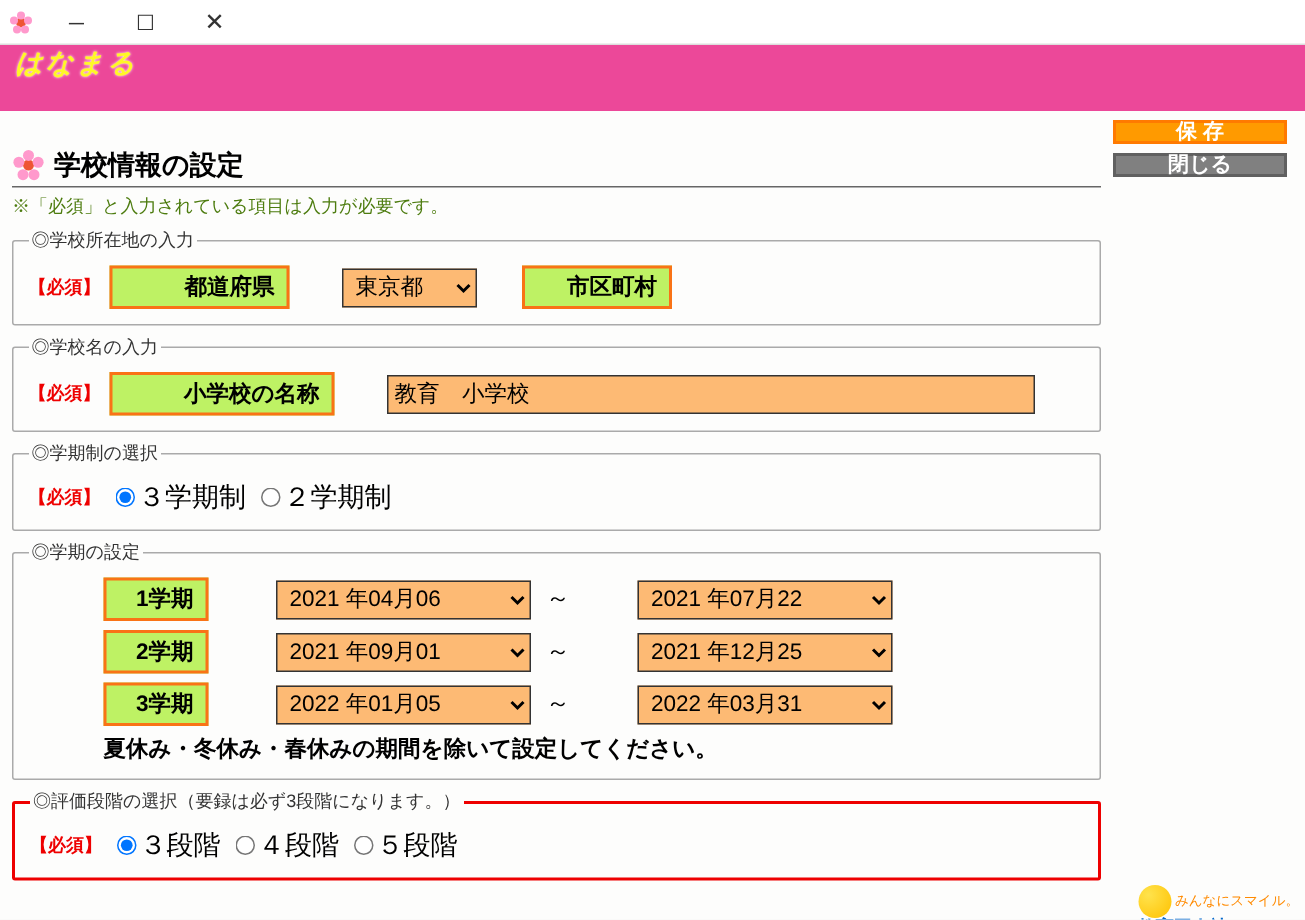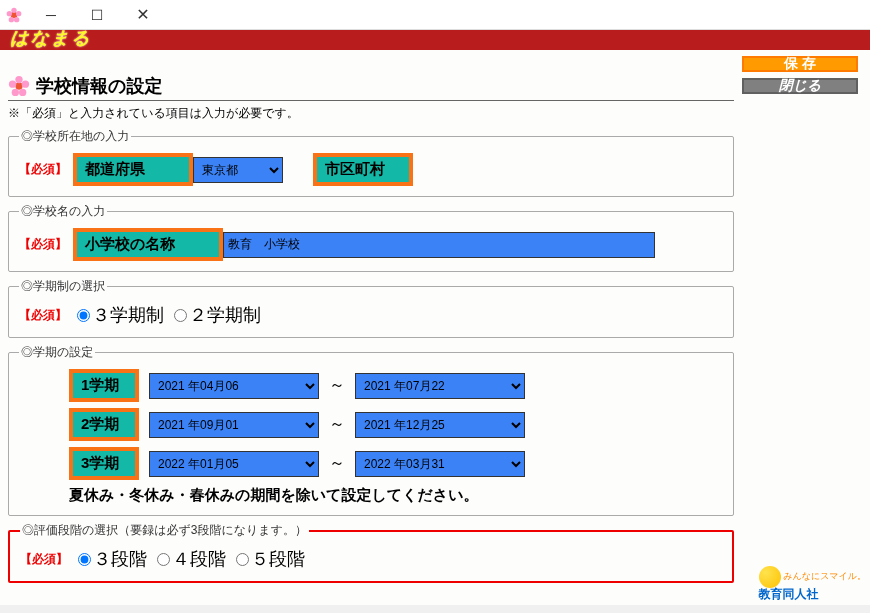--- a/index.html
+++ b/index.html
@@ -4,57 +4,57 @@
 <style>
 * { box-sizing: border-box; margin: 0; padding: 0; font-family: "MS PGothic", sans-serif; }
 body { background: #f0f0f0; width: 870px; height: 613px; overflow: hidden; }
 
 .titlebar { height: 30px; background: #fff; display: flex; align-items: center; border-bottom: 1px solid #ddd; }
 .titlebar .icon { width: 16px; height: 16px; margin: 0 6px; }
 .titlebar .title { font-size: 12px; flex: 1; }
 .winbtn { width: 46px; height: 30px; display: flex; align-items: center; justify-content: center; font-size: 14px; color: #333; }
 .winbtn.close { font-size: 16px; }
 
-.brandbar { height: 20px; background: #b91c1c; display: flex; align-items: flex-end; padding-left: 10px; }
+.brandbar { height: 44px; background: #ec4899; display: flex; align-items: flex-start; padding-left: 10px; }
 .brandbar-text { color: #fff726; font-weight: bold; font-size: 18px; letter-spacing: 2px; text-shadow: 0 0 2px #fff; font-style: italic; }
 
 .content { display: flex; height: calc(100% - 58px); }
 .main { flex: 1; padding: 24px 8px; background: #fdfdfc; overflow: hidden; }
 .side { width: 128px; background: #fdfdfc; padding: 6px 6px 0 0; position: relative; }
 
 .page-head { display: flex; align-items: center; gap: 6px; border-bottom: 1px solid #666; padding-bottom: 2px; }
 .page-head-icon { width: 22px; height: 22px; }
 .page-head-title { font-size: 18px; font-weight: bold; }
 
-.note-blue { color: #000000; font-size: 12px; margin: 4px 0 6px; }
+.note-blue { color: #4d7c0f; font-size: 12px; margin: 4px 0 6px; }
 
 fieldset { border: 1px solid #aaa; border-radius: 2px; margin-bottom: 6px; padding: 8px 10px 10px; }
 fieldset.highlight { border: 2px solid #e00; }
 legend { font-size: 12px; color: #333; padding: 0 2px; }
 
 .req { color: #e00; font-size: 12px; font-weight: bold; margin-right: 6px; }
 
 .row { display: flex; align-items: center; gap: 0; }
-.boxlabel { background: #14b8a6; border: 4px solid #f97316; padding: 3px 8px; font-size: 15px; font-weight: bold; min-width: 120px; text-align: left; }
+.boxlabel { background: #bef264; border: 2px solid #f97316; padding: 3px 8px; font-size: 15px; font-weight: bold; min-width: 120px; text-align: right; }
 .boxlabel.small { min-width: 70px; }
-select, .txt { border: 1px solid #333; font-size: 12px; padding: 2px 4px; background: #3b82f6; height: 26px; }
+select, .txt { border: 1px solid #333; font-size: 15px; padding: 2px 4px; background: #fdba74; height: 26px; margin-left: 35px; }
 select { height: 26px; }
 .txt { }
 .sep { font-size: 16px; }
 
 .help { font-size: 13px; margin-bottom: 6px; }
 .termrow { display: flex; align-items: center; gap: 10px; margin-bottom: 6px; margin-left: 50px; }
 .footnote { font-size: 15px; font-weight: bold; margin-left: 50px; margin-top: 4px; }
 
 .radiogrp { display: flex; align-items: center; gap: 4px; font-size: 18px; margin-left: 4px; }
 .radiogrp label { display: flex; align-items: center; gap: 2px; margin-right: 6px; }
 
 .btn { width: 116px; height: 16px; border: 2px solid; display: flex; align-items: center; justify-content: center; font-size: 14px; font-weight: bold; margin-bottom: 6px; cursor: pointer; }
 .btn-save { background: #ff9a00; border-color: #ff7a00; color: #fff; }
-.btn-close { background: #808080; border-color: #606060; color: #fff; font-style: italic; }
+.btn-close { background: #808080; border-color: #606060; color: #fff; }
 
 .footer-logo { position: absolute; bottom: 4px; right: 4px; font-size: 10px; text-align: left; line-height: 1.1; }
 .footer-logo .smile { width: 22px; height: 22px; border-radius: 50%; background: radial-gradient(circle at 30% 30%, #ffe34d, #ffc100); display: inline-block; vertical-align: middle; position: relative; }
 .footer-logo .t1 { color: #ff8a00; font-size: 9px; }
 .footer-logo .t2 { color: #0066cc; font-weight: bold; font-size: 12px; }
 
 .flower { display: inline-block; width: 100%; height: 100%; }
 </style>
 </head>
 <body>

